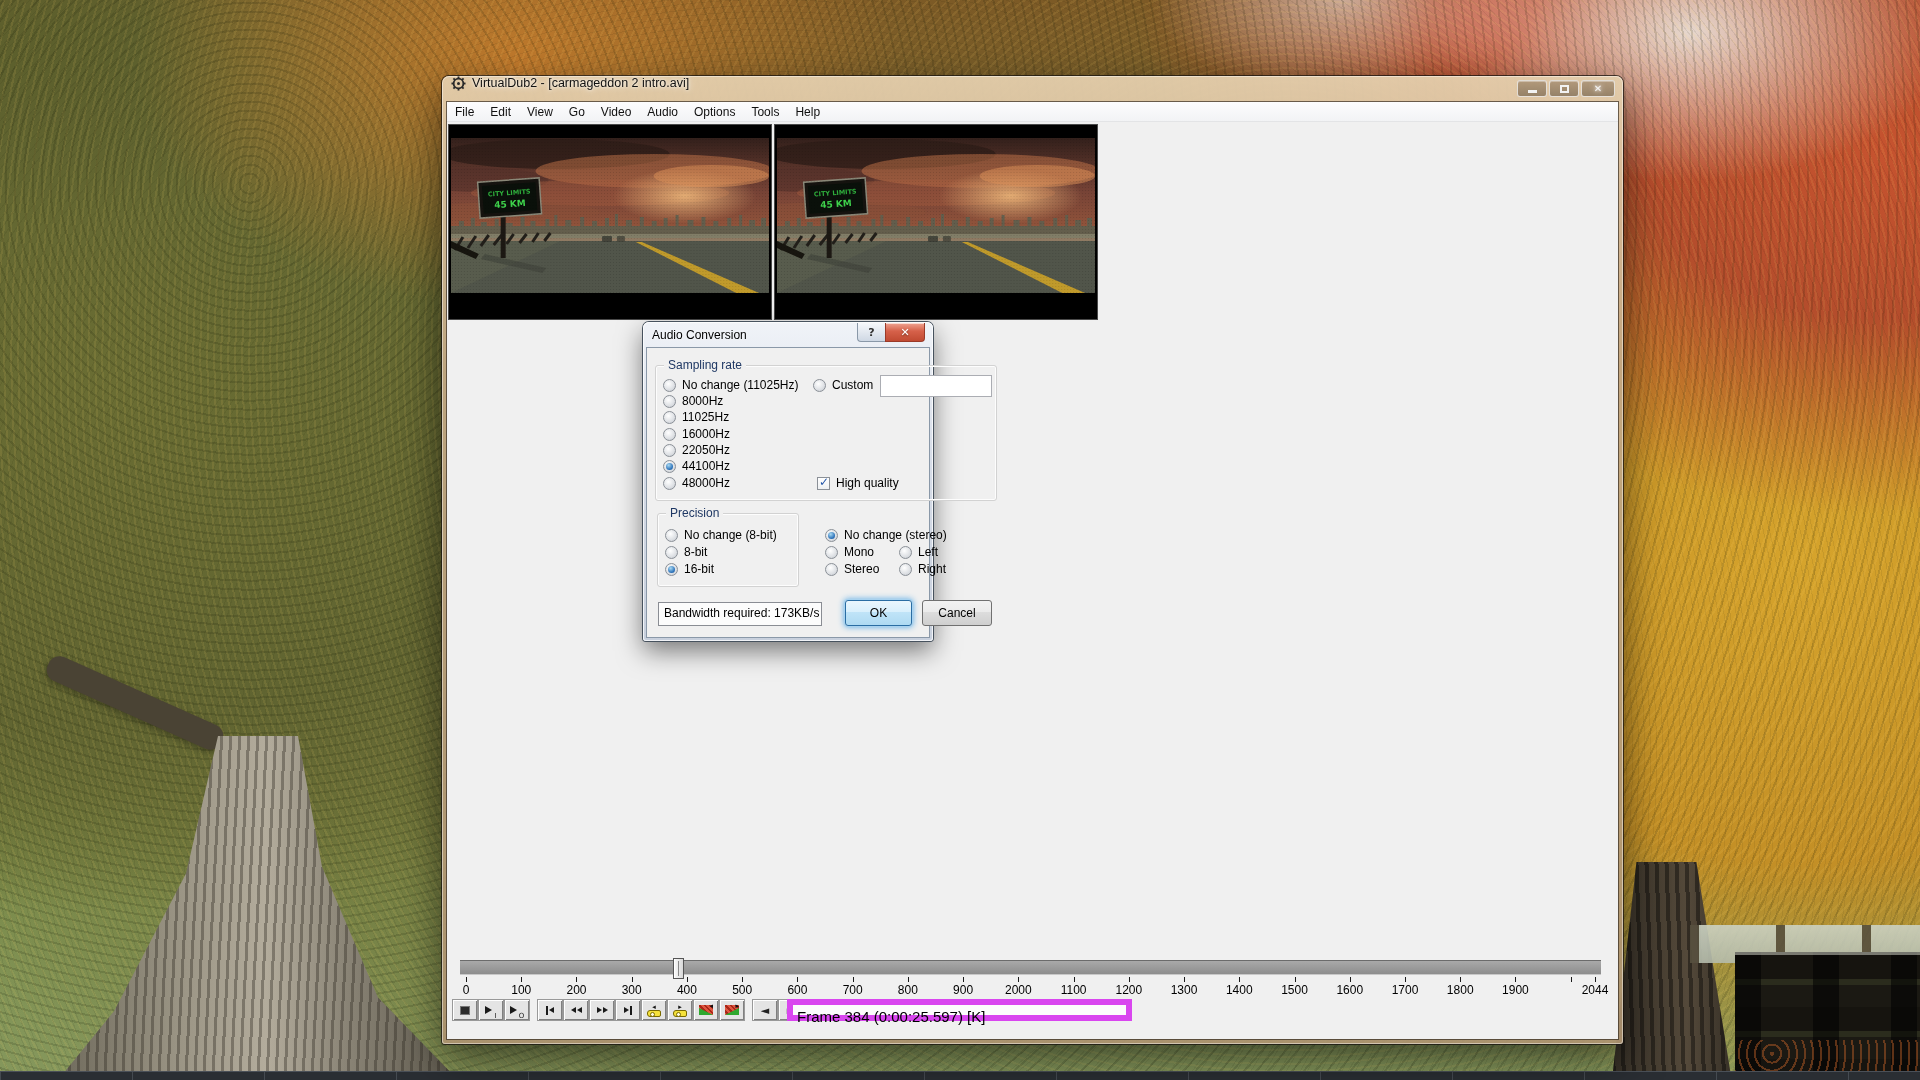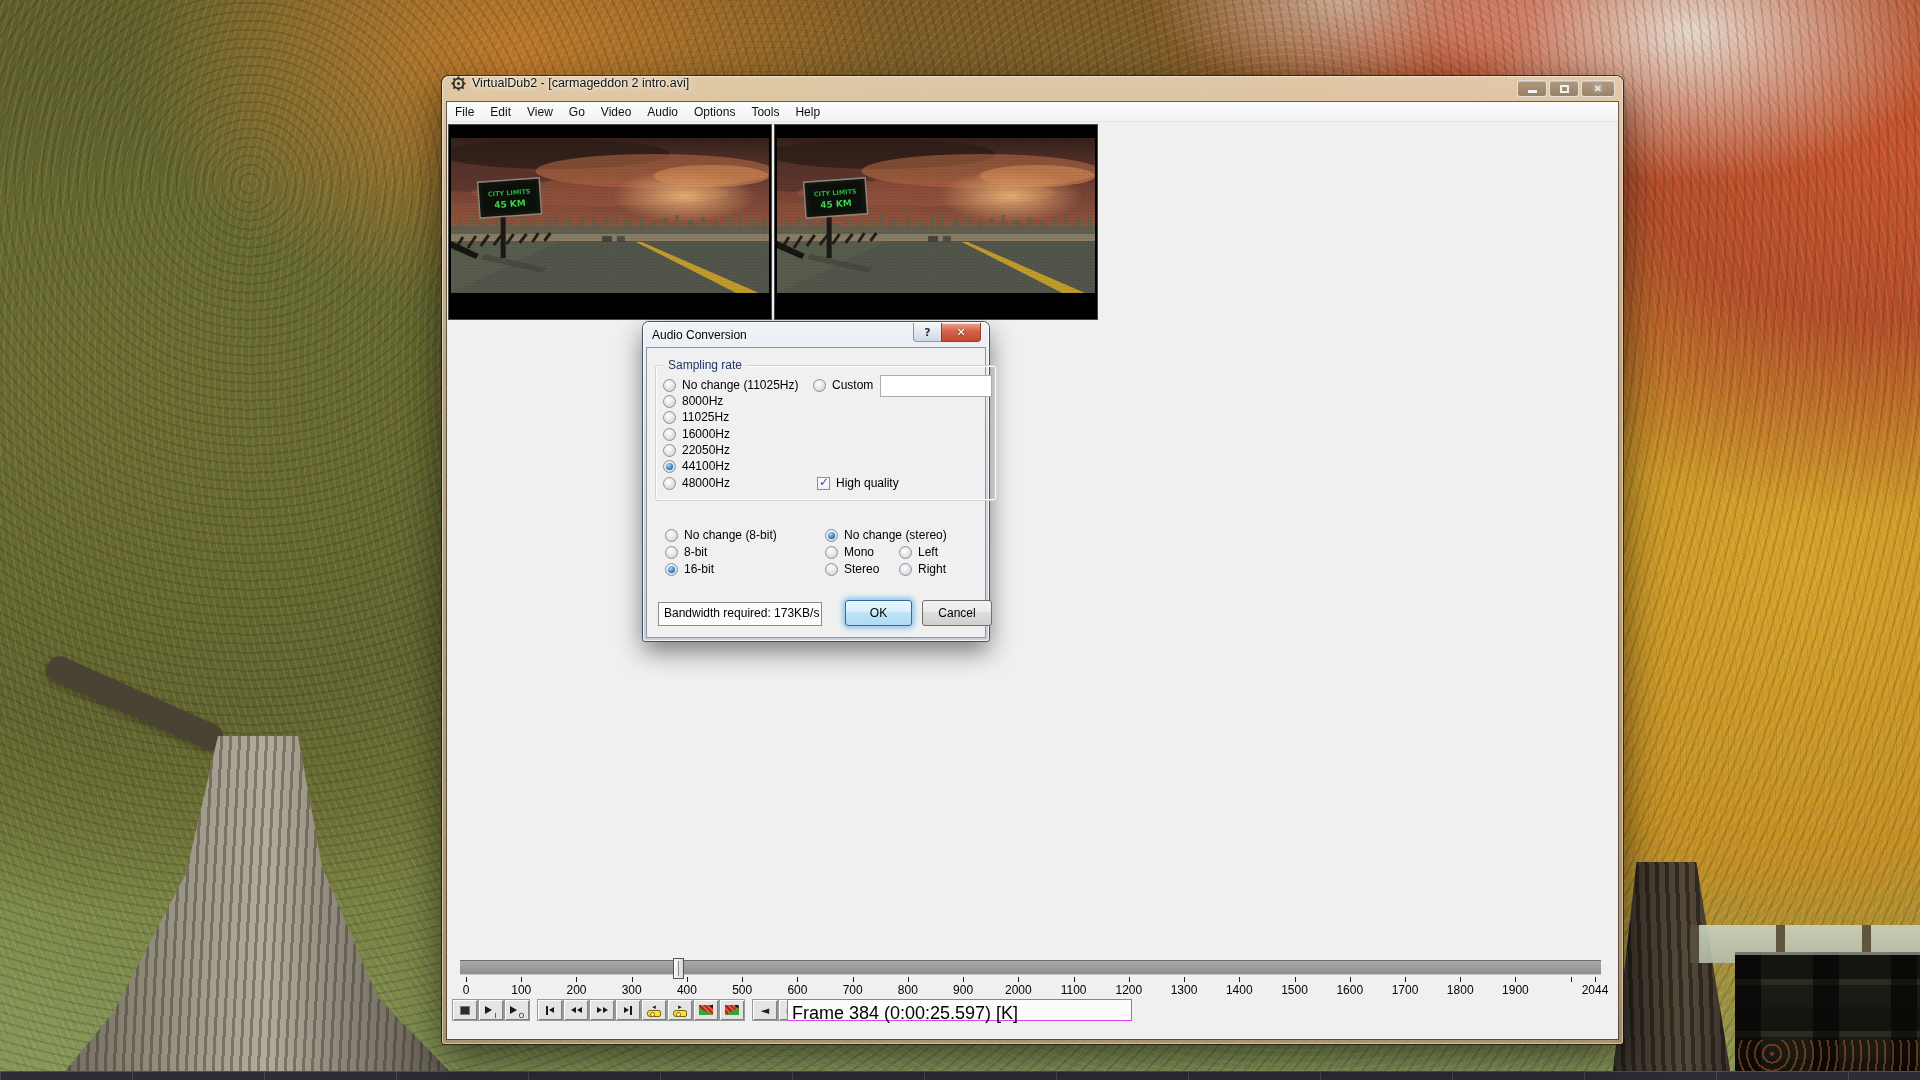--- a/index.html
+++ b/index.html
@@ -110,24 +110,24 @@
   .key::after { content:''; position:absolute; left:2px; top:1.5px; width:3px; height:3px; border-radius:50%; background:#fffbe0; border:1px solid #7a6a00; }
   .karr { font-size:7px; line-height:6px; color:#111; }
   .scene { position:relative; width:14px; height:10px;
     background:repeating-linear-gradient(45deg,#e05540 0 2px,#a82818 2px 4px); }
   .scene::after { content:''; position:absolute; left:0; bottom:0; width:0; height:0;
     border-bottom:7px solid #2fa82f; border-right:14px solid transparent; }
   .scene.next::after { border-right:none; border-left:14px solid transparent; right:0; left:auto; }
   .sarr { position:absolute; top:-2px; right:0; font-size:7px; color:#111; line-height:7px; }
   .markg { font-size:11px; color:#222; line-height:11px; }
   .frame-panel { position:absolute; left:340px; top:897px; width:345px; height:22px; background:#fcfcfc;
-    border:1px solid #d946ef; font-size:18px; color:#000; padding:3px 0 0 4px; white-space:nowrap; }
-
-  
-  .dlg { position:absolute; left:643px; top:322px; width:346px; height:319px; border-radius:6px 6px 3px 3px;
+    border:6px solid #d946ef; font-size:15px; color:#000; padding:3px 0 0 4px; white-space:nowrap; }
+
+  
+  .dlg { position:absolute; left:643px; top:322px; width:290px; height:319px; border-radius:6px 6px 3px 3px;
     background:linear-gradient(180deg,#f0f3f8,#d7dde8 40%,#c8d0dd); box-shadow:0 0 0 1px #47525e, 0 10px 26px rgba(0,0,0,.5),
     inset 0 0 0 1px rgba(255,255,255,.75); padding:26px 4px 4px 4px; }
   .dlg-title { position:absolute; left:0; top:0; width:100%; height:26px; display:flex; align-items:center;
     padding-left:9px; font-size:12px; color:#000; text-shadow:0 0 4px rgba(255,255,255,.9); }
   .dlg-caps { position:absolute; right:8px; top:1px; display:flex; }
   .dlg-help { width:28px; height:19px; border:1px solid #8a98a8; border-right:none; border-top:none; border-radius:0 0 0 4px;
     background:linear-gradient(#f6f8fb,#cfd8e4); color:#333; font:bold 11px "DejaVu Sans",sans-serif;
     display:flex; align-items:center; justify-content:center; }
   .dlg-close { width:40px; height:19px; border:1px solid #9a3a28; border-top:none; border-radius:0 0 4px 0;
     background:linear-gradient(#efa492,#d6614a 45%,#c04a32); color:#fff; font:bold 11px "DejaVu Sans",sans-serif;
@@ -531,20 +531,23 @@
     <div class="row" style="left:166px; top:30px">
         <span class="rad"></span>
         <span>Custom</span>
       </div>
     <input class="txtbox" value="" style="">
     <div class="row" style="left:170px; top:128px">
         <span class="cb on"></span>
         <span>High quality</span>
       </div>
 
+    <div class="grp" style="left:10px; top:165px; width:142px; height:74px">
+      <span class="grp-leg">Precision</span>
+    </div>
     <div class="row" style="left:18px; top:180px">
         <span class="rad"></span>
         <span>No change (8-bit)</span>
       </div>
     <div class="row" style="left:18px; top:197px">
         <span class="rad"></span>
         <span>8-bit</span>
       </div>
     <div class="row" style="left:18px; top:214px">
         <span class="rad on"></span>

